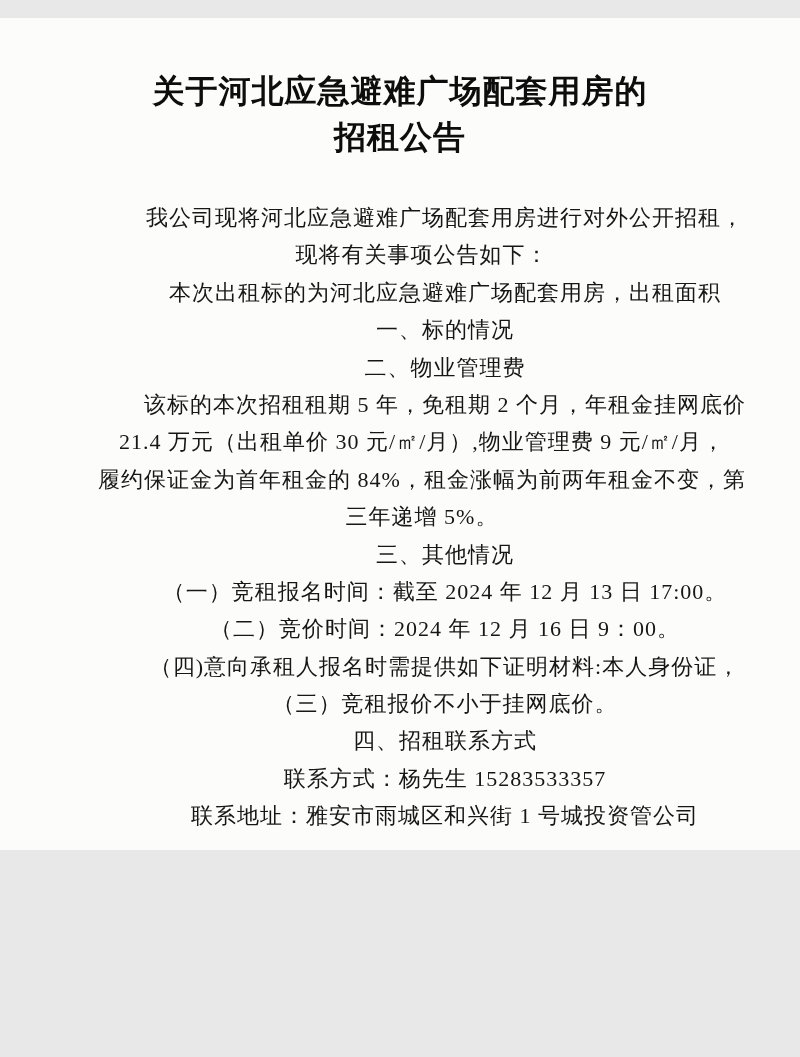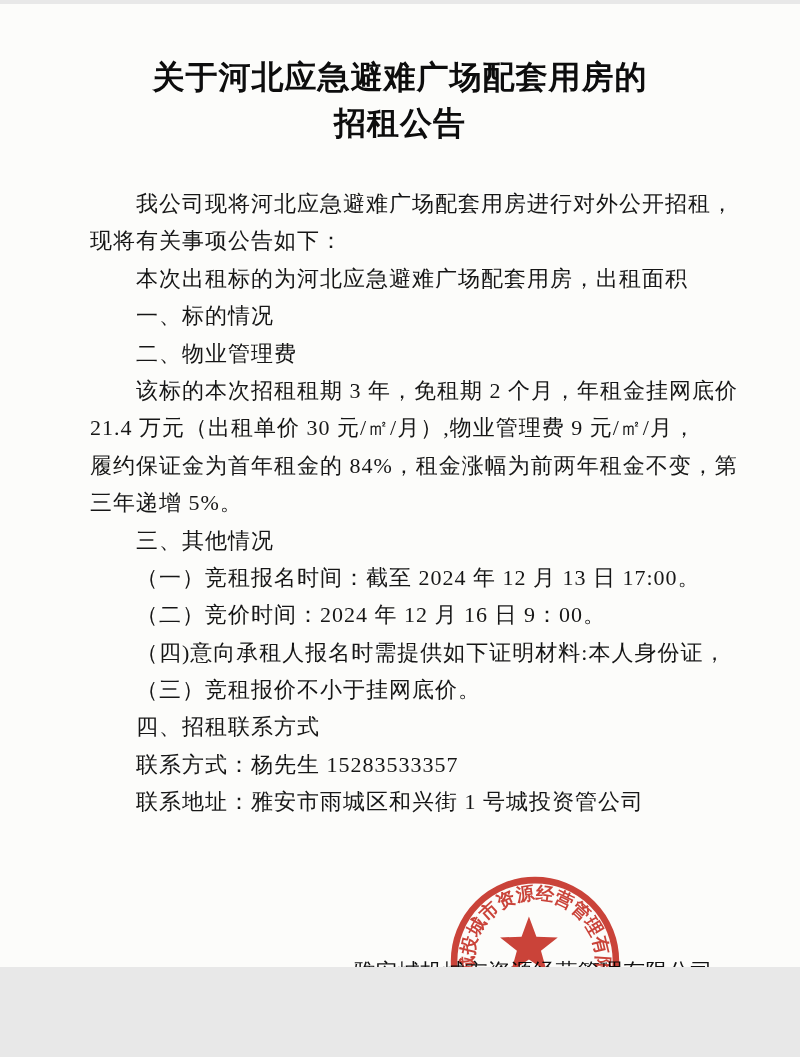--- a/index.html
+++ b/index.html
@@ -1,27 +1,27 @@
 <!DOCTYPE html>
 <html><head>
 <meta charset="utf-8">
 <style>
   html,body{margin:0;padding:0;background:#e8e8e8;}
   .page{
-    position:relative;width:800px;height:963px;margin:4px auto;
+    position:relative;width:800px;height:832px;margin:18px auto;
     background:#fcfcfa;overflow:hidden;
     font-family:"Liberation Serif","DejaVu Serif",serif;color:#161616;
   }
   .title{
     position:absolute;top:50px;left:6px;width:788px;text-align:center;
     font-size:32px;font-weight:700;line-height:46px;letter-spacing:1px;color:#0d0d0d;
   }
   .body-text{
-    position:absolute;left:90px;top:181px;width:680px;
-    font-size:22px;line-height:37.4px;letter-spacing:1px;
+    position:absolute;left:82px;top:181px;width:680px;
+    font-size:22px;line-height:37.4px;letter-spacing:1px;text-align:center;
   }
   .ln{white-space:nowrap;height:37.4px;}
   .ind{padding-left:46px;}
   .sig{
     position:absolute;left:353px;top:953px;font-size:22px;letter-spacing:0.5px;
     white-space:nowrap;color:#111;
   }
   .date{
     position:absolute;left:454px;top:994px;font-size:22px;letter-spacing:1px;
     white-space:nowrap;color:#111;
@@ -43,21 +43,21 @@
     <div>关于河北应急避难广场配套用房的</div>
     <div>招租公告</div>
   </div>
 
   <div class="body-text">
     <div class="ln ind">我公司现将河北应急避难广场配套用房进行对外公开招租，</div>
     <div class="ln">现将有关事项公告如下：</div>
     <div class="ln ind">本次出租标的为河北应急避难广场配套用房，出租面积</div>
     <div class="ln ind">一、标的情况</div>
     <div class="ln ind">二、物业管理费</div>
-    <div class="ln ind">该标的本次招租租期 3 年，免租期 2 个月，年租金挂网底价</div>
+    <div class="ln ind">该标的本次招租租期 5 年，免租期 2 个月，年租金挂网底价</div>
     <div class="ln">21.4 万元（出租单价 30 元/㎡/月）,物业管理费 9 元/㎡/月，</div>
     <div class="ln">履约保证金为首年租金的 84%，租金涨幅为前两年租金不变，第</div>
     <div class="ln">三年递增 5%。</div>
     <div class="ln ind">三、其他情况</div>
     <div class="ln ind">（一）竞租报名时间：截至 2024 年 12 月 13 日 17:00。</div>
     <div class="ln ind">（二）竞价时间：2024 年 12 月 16 日 9：00。</div>
     <div class="ln ind">（四)意向承租人报名时需提供如下证明材料:本人身份证，</div>
     <div class="ln ind">（三）竞租报价不小于挂网底价。</div>
     <div class="ln ind">四、招租联系方式</div>
     <div class="ln ind">联系方式：杨先生 15283533357</div>

